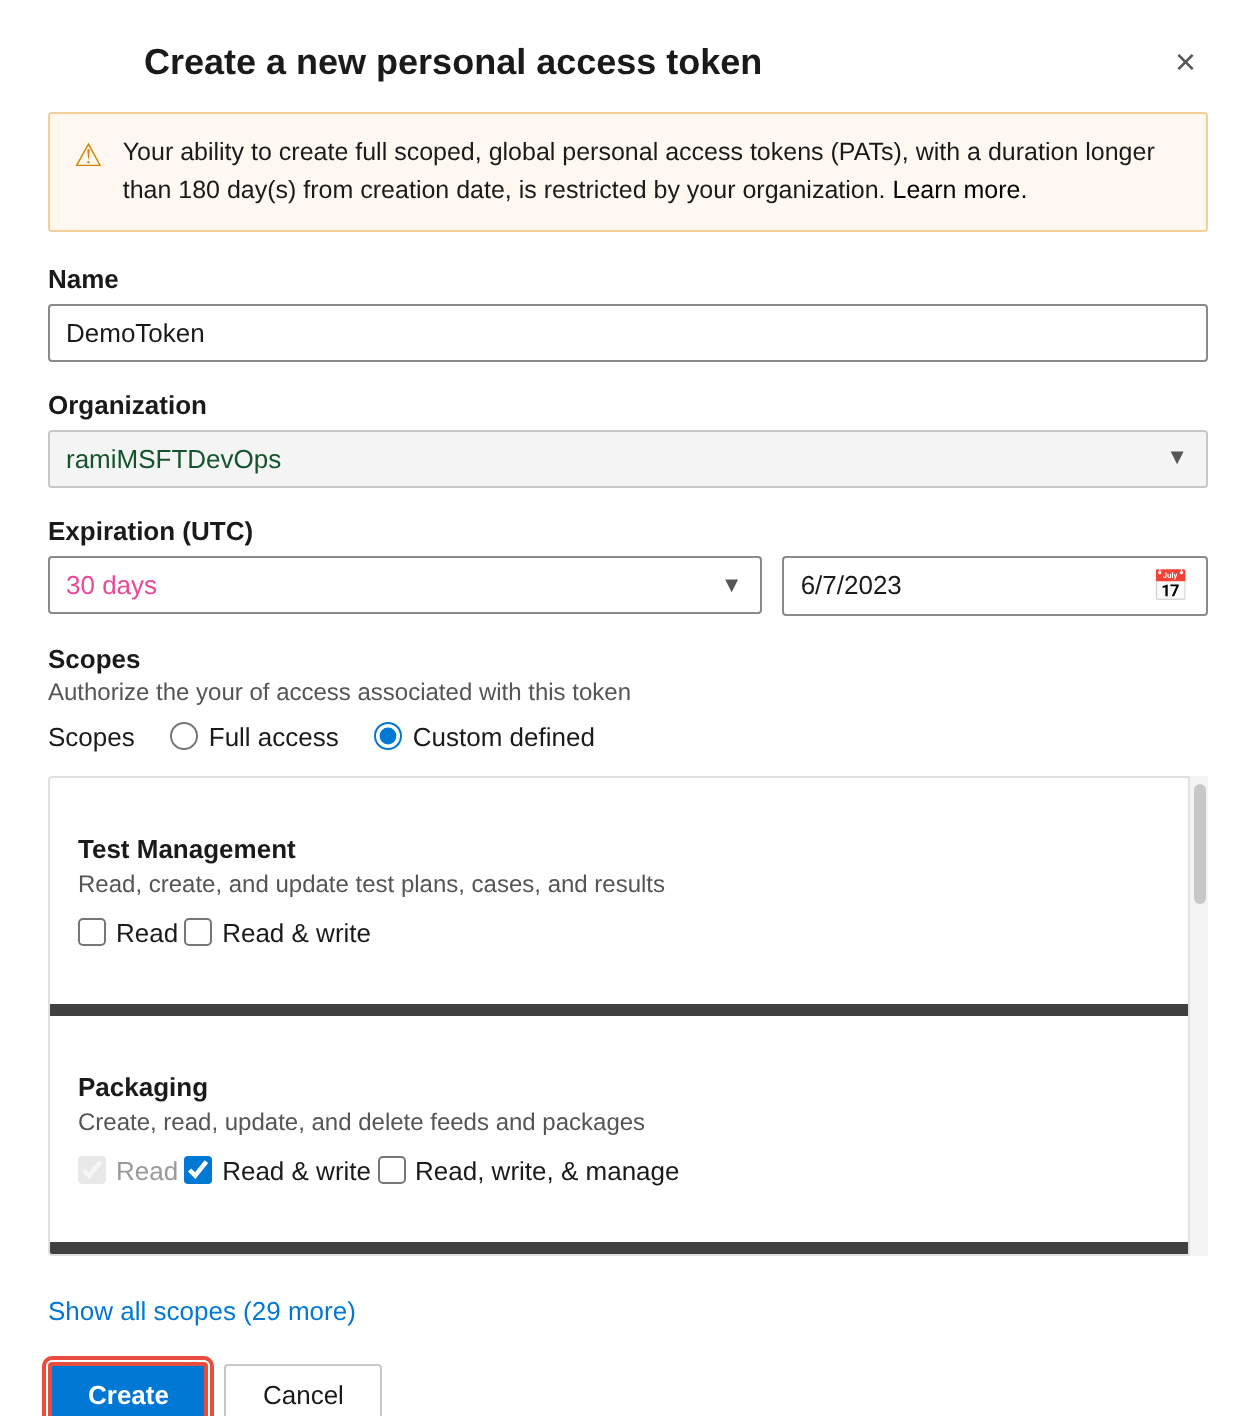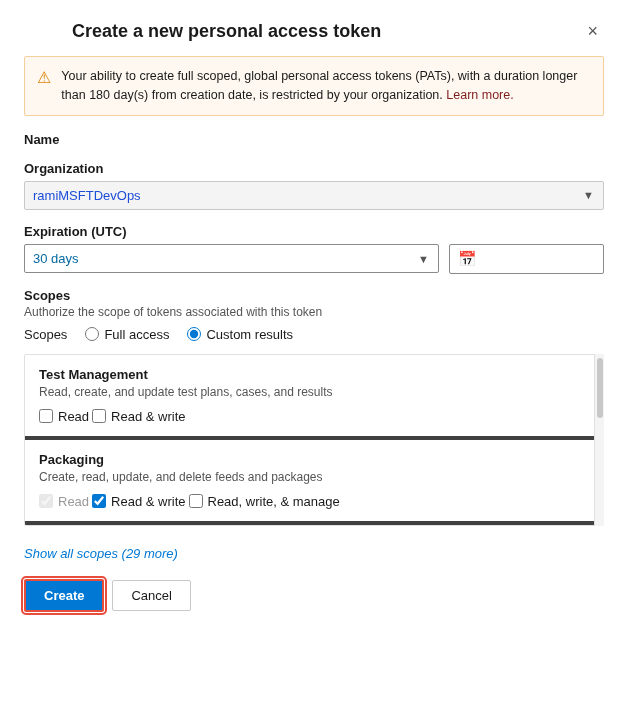--- a/index.html
+++ b/index.html
@@ -56,21 +56,21 @@
       font-size: 16px;
       flex-shrink: 0;
       margin-top: 1px;
     }
     .warning-text {
       font-size: 12.5px;
       color: #1a1a1a;
       line-height: 1.5;
     }
     .warning-text a {
-      color: #7f1d1d;
+      color: #000000;
       text-decoration: none;
     }
     .field-label {
       font-size: 13px;
       font-weight: 600;
       margin-bottom: 5px;
       color: #1a1a1a;
     }
     .text-input {
       width: 100%;
@@ -85,21 +85,21 @@
     .select-wrapper {
       position: relative;
       width: 100%;
     }
     .select-input {
       width: 100%;
       border: 1px solid #c8c8c8;
       border-radius: 2px;
       padding: 6px 30px 6px 8px;
       font-size: 13px;
-      color: #1d4ed8;
+      color: #14532d;
       background: #f4f4f4;
       appearance: none;
       -webkit-appearance: none;
       cursor: pointer;
       outline: none;
     }
     .select-arrow {
       position: absolute;
       right: 10px;
       top: 50%;
@@ -166,22 +166,22 @@
       width: 14px;
       height: 14px;
     }
     .scopes-container {
       border: 1px solid #e0e0e0;
       border-radius: 2px;
       margin-top: 12px;
       overflow: hidden;
     }
     .scope-section {
-      padding: 12px 14px;
-      border-bottom: 4px solid #404040;
+      padding: 28px 14px;
+      border-bottom: 6px solid #404040;
       position: relative;
     }
     .scope-section:last-child { border-bottom: none; }
     .scope-section-title {
       font-size: 13px;
       font-weight: 700;
       color: #1a1a1a;
       margin-bottom: 3px;
     }
     .scope-section-desc {
@@ -286,59 +286,61 @@
   <div class="warning-banner">
     <span class="warning-icon">⚠</span>
     <div class="warning-text">
       <span>Your ability to create full scoped, global personal access tokens (PATs), with a duration longer than 180 day(s) from creation date, is restricted by your organization.</span>
       <a href="#">Learn more.</a>
     </div>
   </div>
 
   <div class="field-group">
     <div class="field-label">Name</div>
+    <input type="text" class="text-input" value="DemoToken" style="">
   </div>
 
   <div class="field-group">
     <div class="field-label">Organization</div>
     <div class="select-wrapper">
       <select class="select-input">
         <option>ramiMSFTDevOps</option>
       </select>
       <span class="select-arrow">▼</span>
     </div>
   </div>
 
   <div class="field-group">
     <div class="field-label">Expiration (UTC)</div>
     <div class="expiration-row">
       <div class="select-wrapper">
-        <select class="select-input" style="background:#fff; color:#0369a1; border-color:#8a8a8a;">
+        <select class="select-input" style="background:#fff; color:#ec4899; border-color:#8a8a8a;">
           <option>30 days</option>
         </select>
         <span class="select-arrow">▼</span>
       </div>
       <div class="date-input-wrapper">
+        <input type="text" value="6/7/2023" style="font-size: 13px;">
         <span class="calendar-icon">📅</span>
       </div>
     </div>
   </div>
 
   <div class="scopes-section">
     <div class="scopes-title">Scopes</div>
-    <div class="scopes-description">Authorize the scope of tokens associated with this token</div>
+    <div class="scopes-description">Authorize the your of access associated with this token</div>
     <div class="scopes-options">
       <span style="font-size:13px; color:#1a1a1a;">Scopes</span>
       <label class="radio-option">
         <input type="radio" name="scopes" style="">
         <span>Full access</span>
       </label>
       <label class="radio-option">
         <input type="radio" name="scopes" checked="" style="">
-        <span>Custom results</span>
+        <span>Custom defined</span>
       </label>
     </div>
   </div>
 
   <div class="scopes-wrapper">
     <div class="scopes-container">
 
       <div class="scope-section" style="padding-right: 20px;">
         <div class="scope-section-title">Test Management</div>
         <div class="scope-section-desc">Read, create, and update test plans, cases, and results</div>
@@ -372,21 +374,21 @@
           </label>
         </div>
       </div>
 
       <div class="scrollbar-indicator">
         <div class="scrollbar-thumb"></div>
       </div>
     </div>
   </div>
 
-  <div style="margin-top: 10px; font-style: italic;">
+  <div style="margin-top: 10px;">
     <a class="show-all-scopes">Show all scopes (29 more)</a>
   </div>
 
   <div class="footer-actions">
     <button class="btn-create">Create</button>
     <button class="btn-cancel">Cancel</button>
   </div>
 </div>
 
 </body></html>

